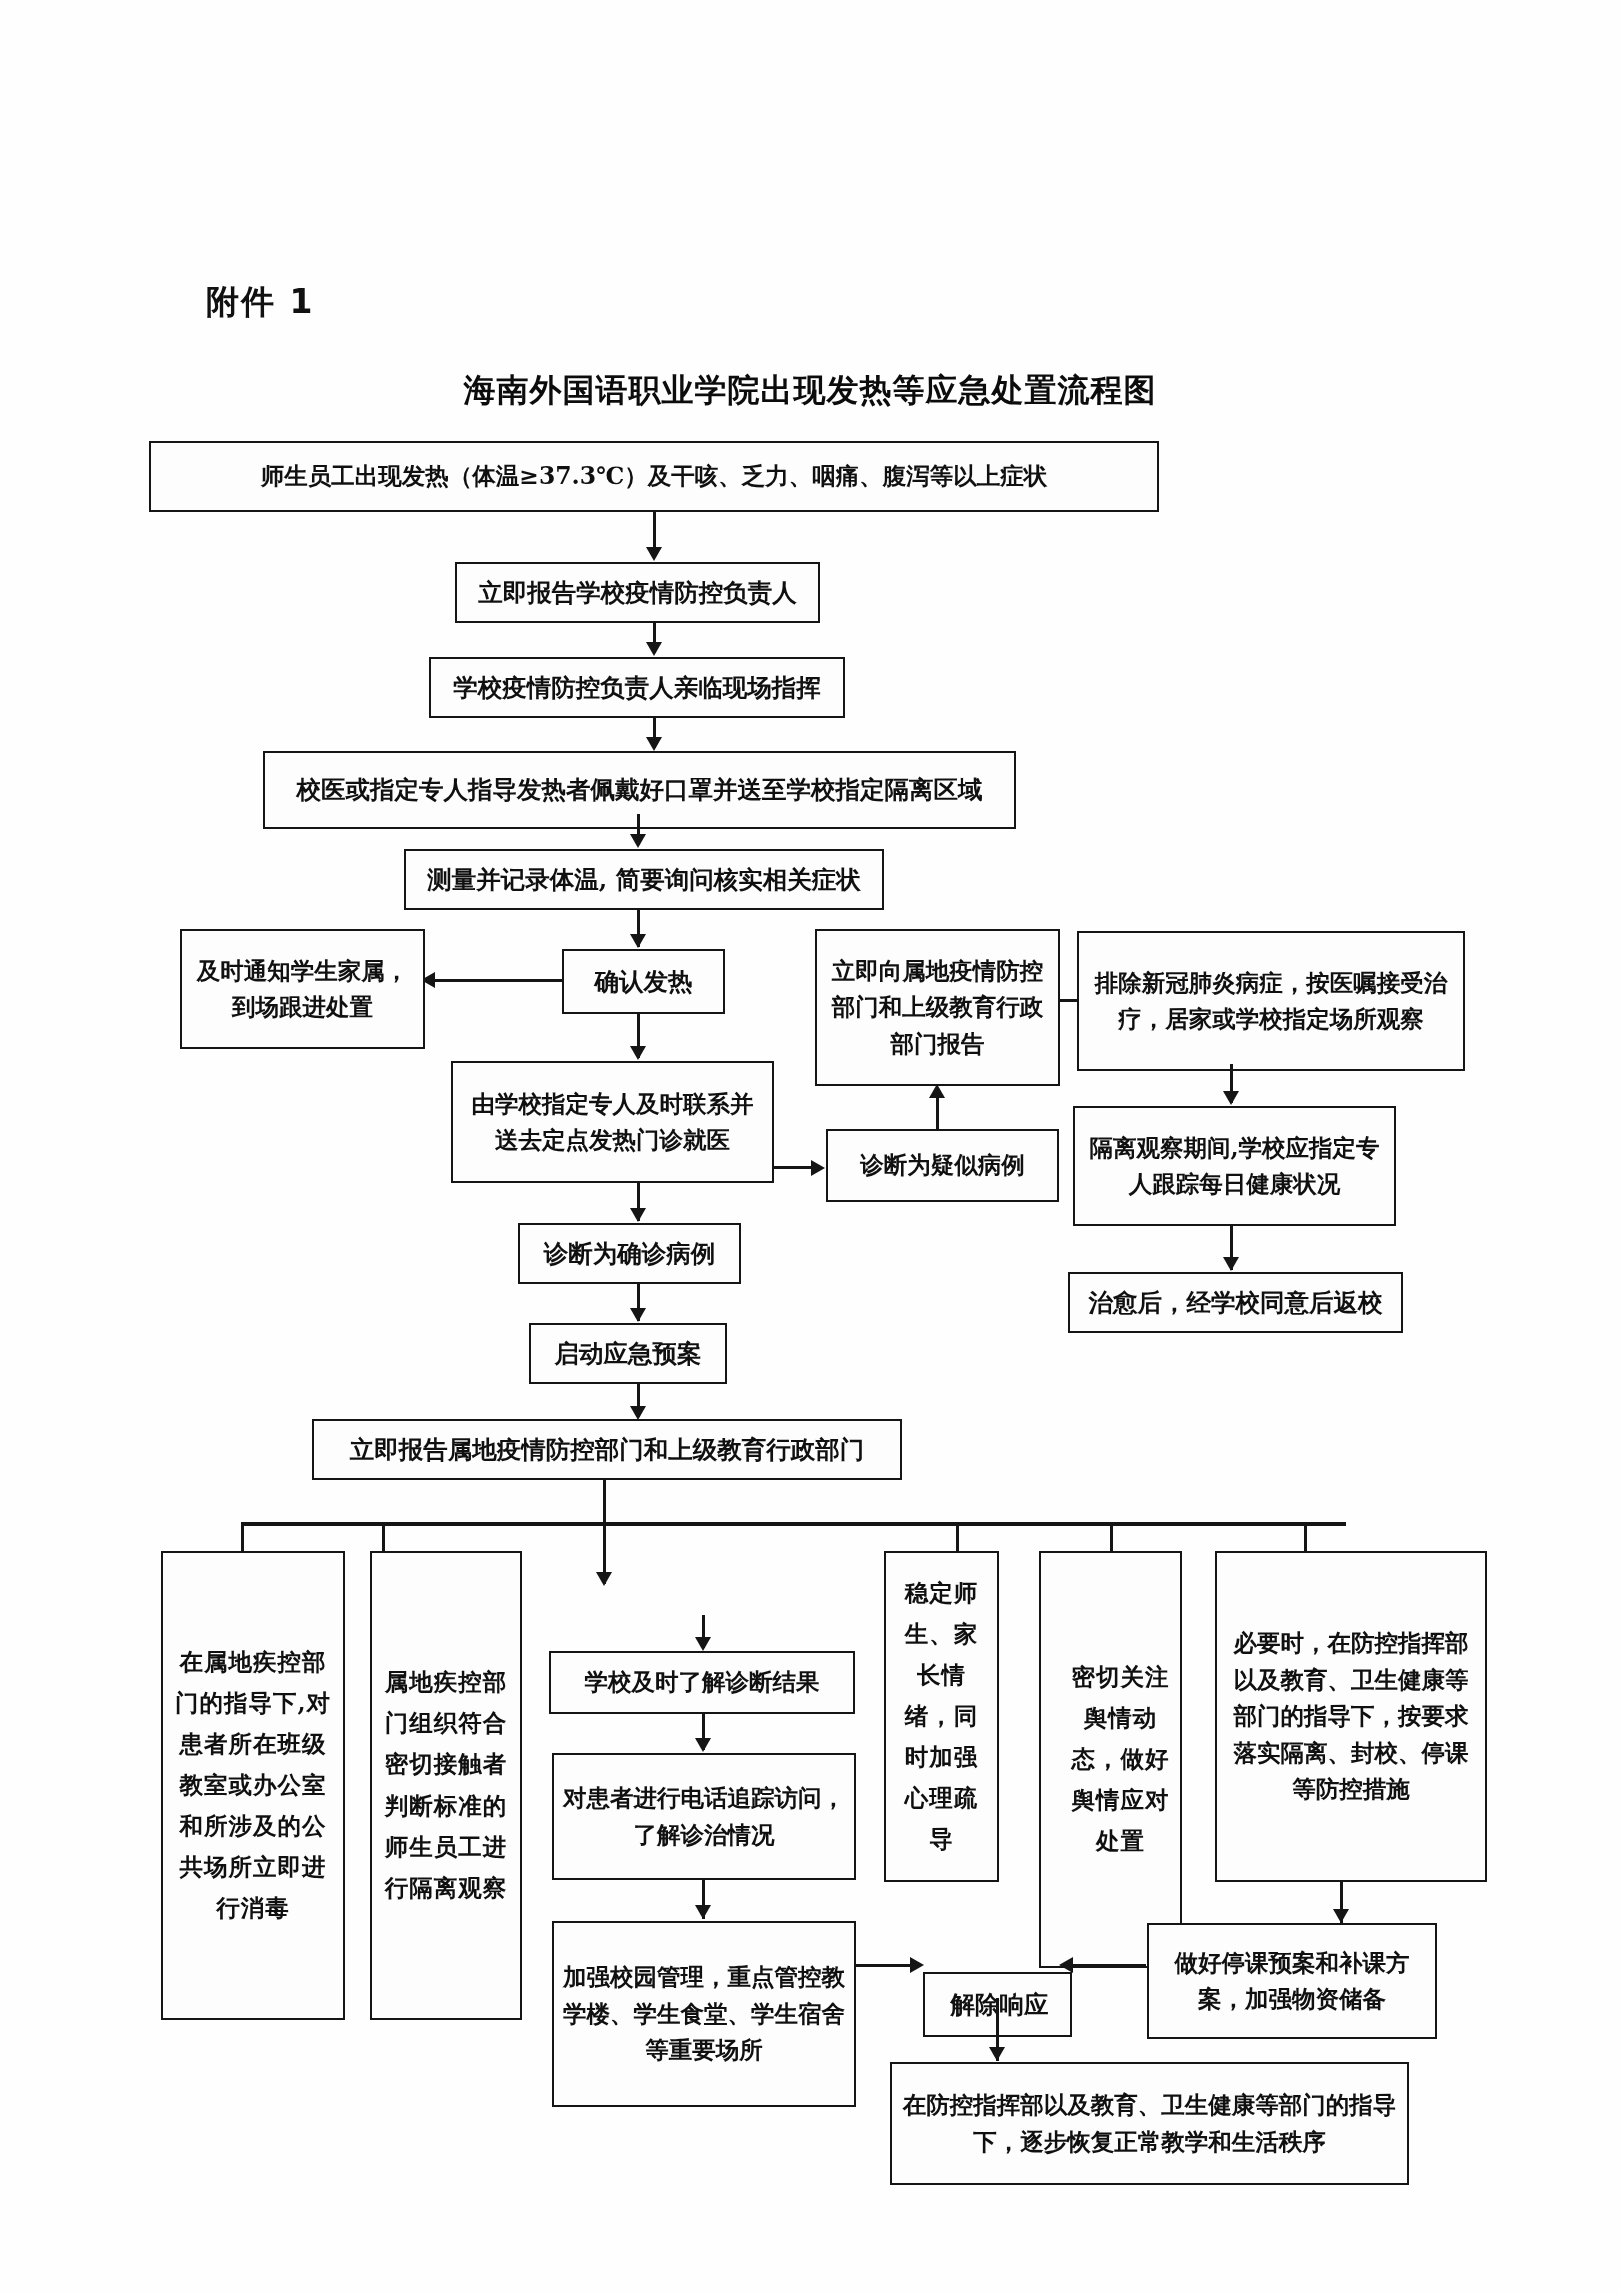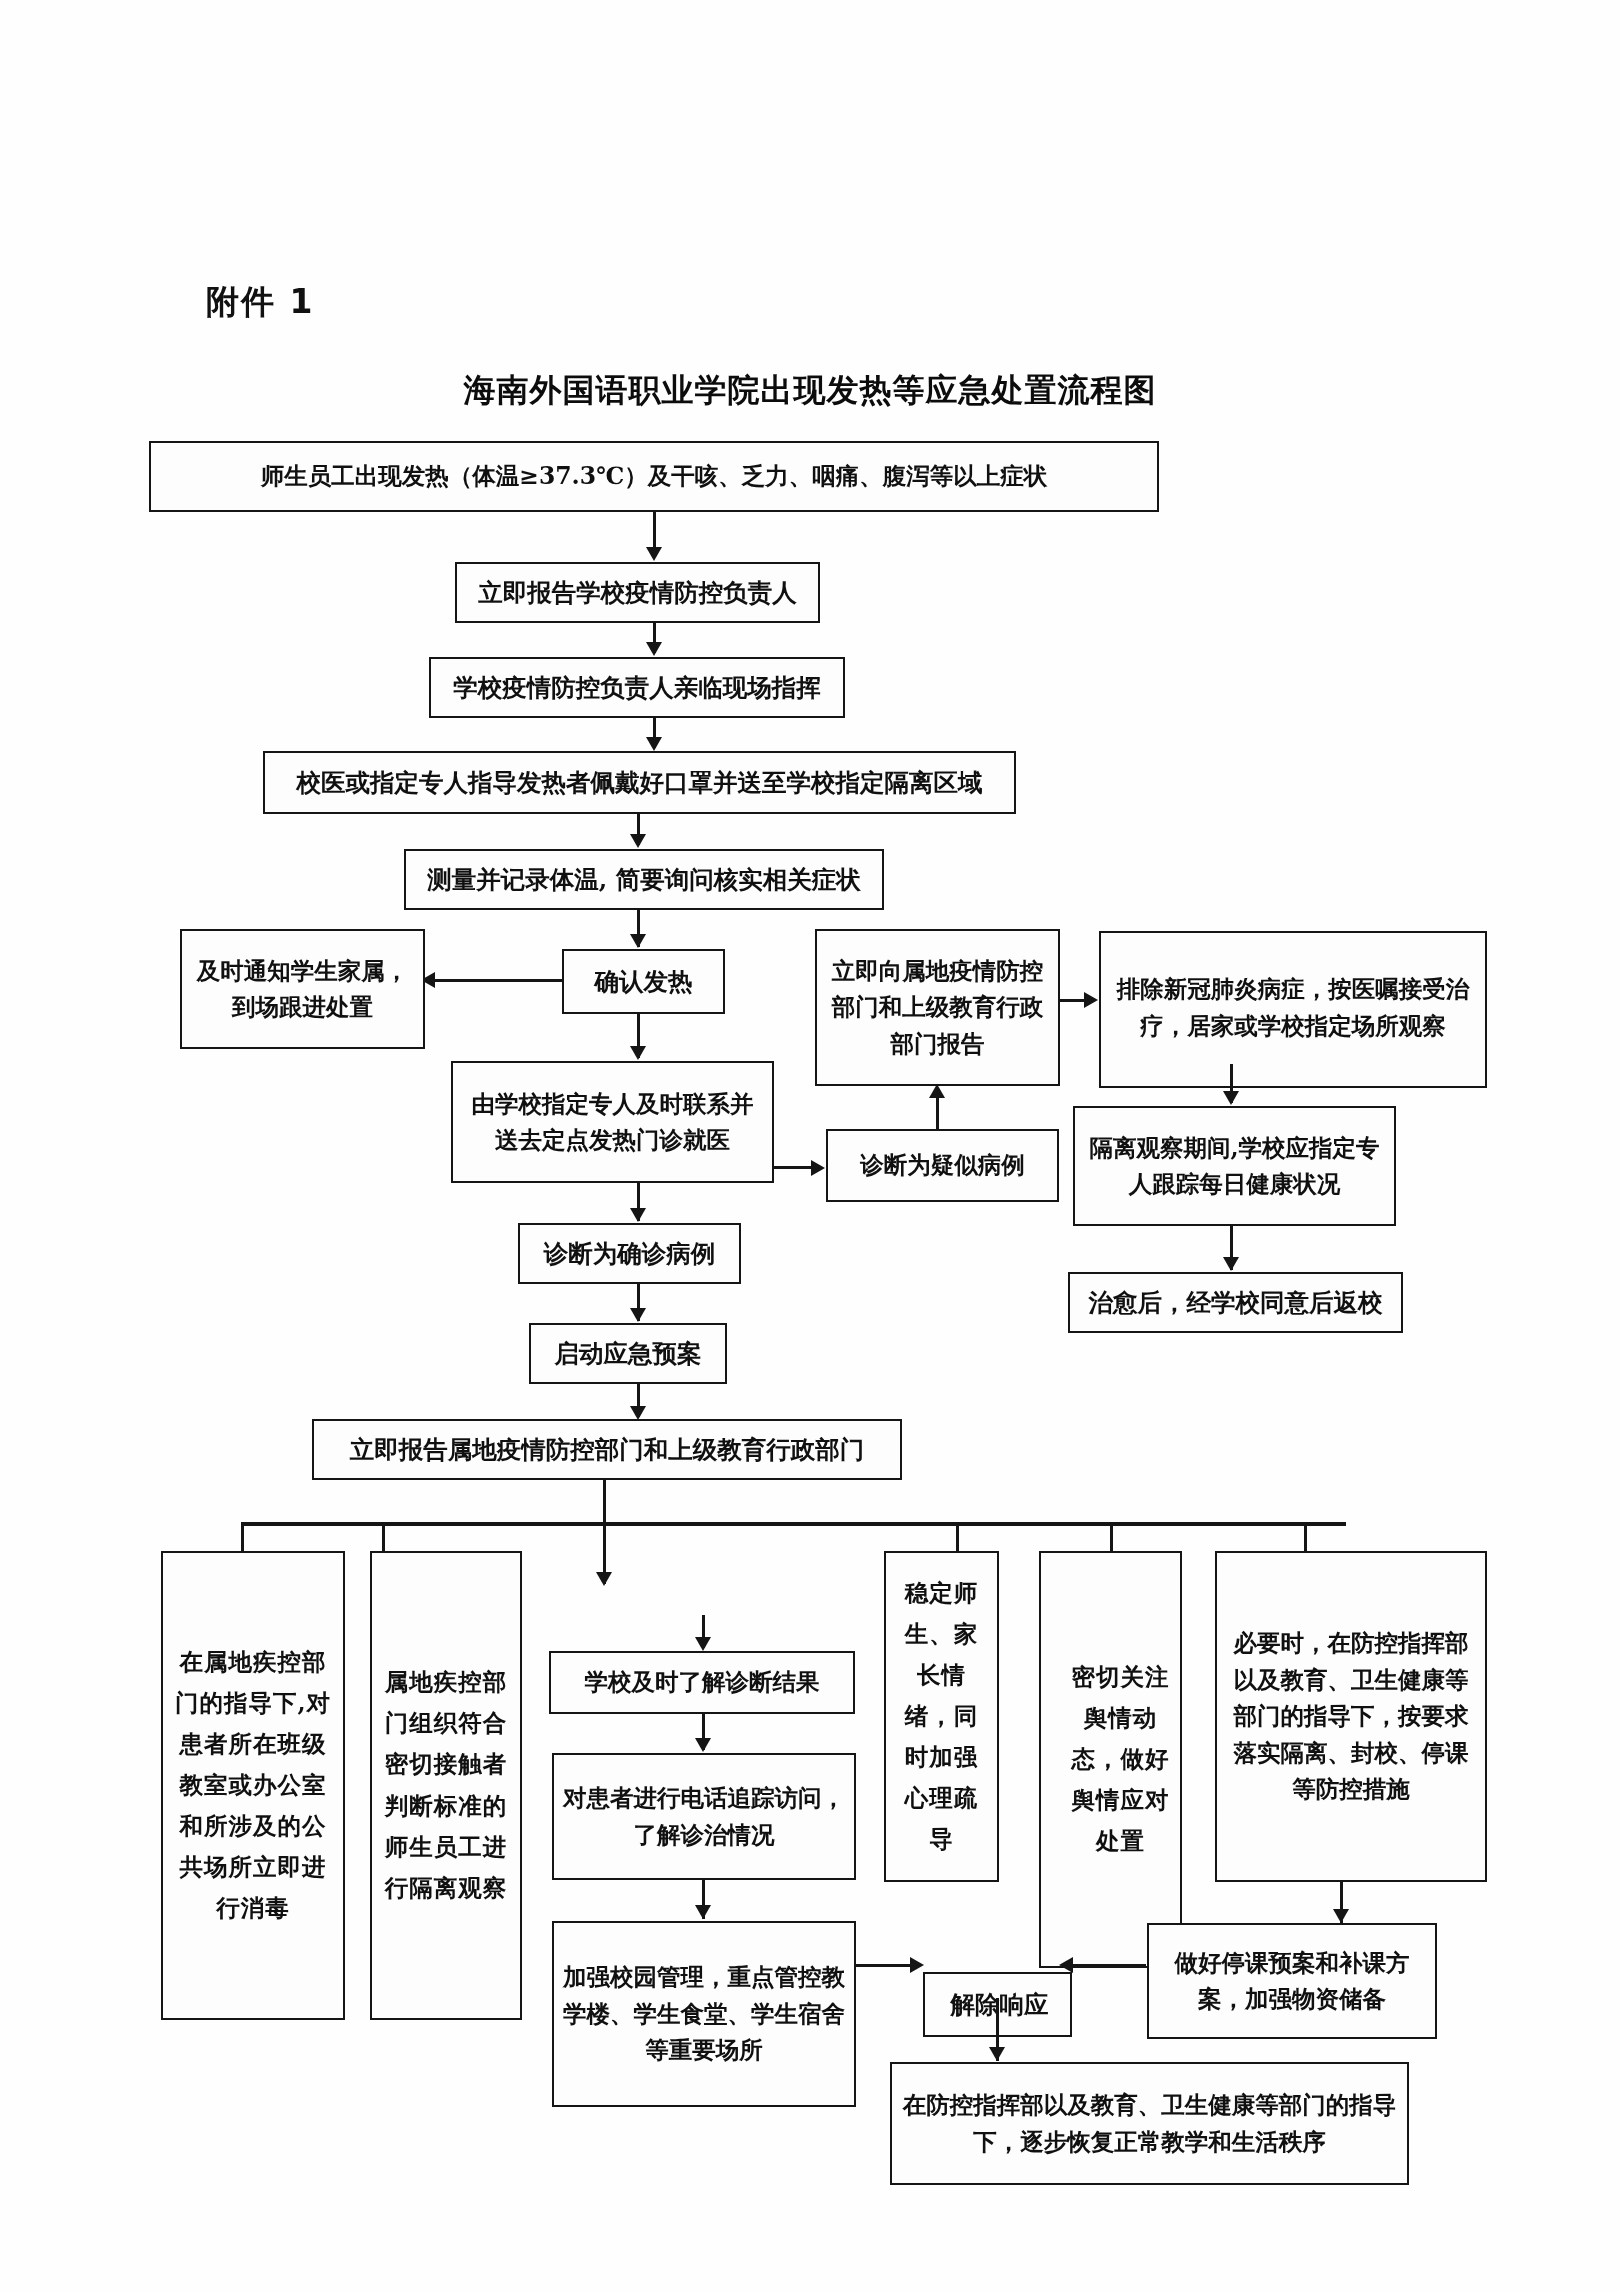--- a/index.html
+++ b/index.html
@@ -114,21 +114,21 @@
   </div>
   <div class="ln vln" style="left:653px; top:622px; height:31px;"></div>
   <div class="arrow-d" style="left:646px; top:642px;"></div>
 
   <div class="node" style="left:429px; top:657px; width:416px; height:61px;">
     <span class="txt fs25">学校疫情防控负责人亲临现场指挥</span>
   </div>
   <div class="ln vln" style="left:653px; top:717px; height:31px;"></div>
   <div class="arrow-d" style="left:646px; top:737px;"></div>
 
-  <div class="node" style="left:263px; top:751px; width:753px; height:63px;">
+  <div class="node" style="left:263px; top:751px; width:753px; height:78px;">
     <span class="txt fs25">校医或指定专人指导发热者佩戴好口罩并送至学校指定隔离区域</span>
   </div>
   <div class="ln vln" style="left:637px; top:814px; height:31px;"></div>
   <div class="arrow-d" style="left:630px; top:834px;"></div>
 
   <div class="node" style="left:404px; top:849px; width:480px; height:61px;">
     <span class="txt fs25">测量并记录体温, 简要询问核实相关症状</span>
   </div>
   <div class="ln vln" style="left:637px; top:910px; height:37px;"></div>
   <div class="arrow-d" style="left:630px; top:934px;"></div>
@@ -151,21 +151,21 @@
     <span class="txt fs24">由学校指定专人及时联系并送去定点发热门诊就医</span>
   </div>
 
   <div class="node" style="left:815px; top:929px; width:245px; height:157px;">
     <span class="txt fs24">立即向属地疫情防控部门和上级教育行政部门报告</span>
   </div>
 
   <div class="ln hln" style="left:1060px; top:999px; width:27.4px;"></div>
   <div class="arrow-r" style="left:1084px; top:992px;"></div>
 
-  <div class="node" style="left:1099px; top:931px; width:388px; height:157px;font-family:Liberation Mono, monospace;">
+  <div class="node" style="left:1077px; top:931px; width:388px; height:140px;">
     <span class="txt fs24">排除新冠肺炎病症，按医嘱接受治疗，居家或学校指定场所观察</span>
   </div>
   <div class="ln vln" style="left:1230px; top:1064px; height:39px;"></div>
   <div class="arrow-d" style="left:1223px; top:1091px;"></div>
 
   <div class="node" style="left:1073px; top:1106px; width:323px; height:120px;">
     <span class="txt fs24">隔离观察期间,学校应指定专人跟踪每日健康状况</span>
   </div>
   <div class="ln vln" style="left:1230px; top:1225px; height:45px;"></div>
   <div class="arrow-d" style="left:1223px; top:1257px;"></div>

